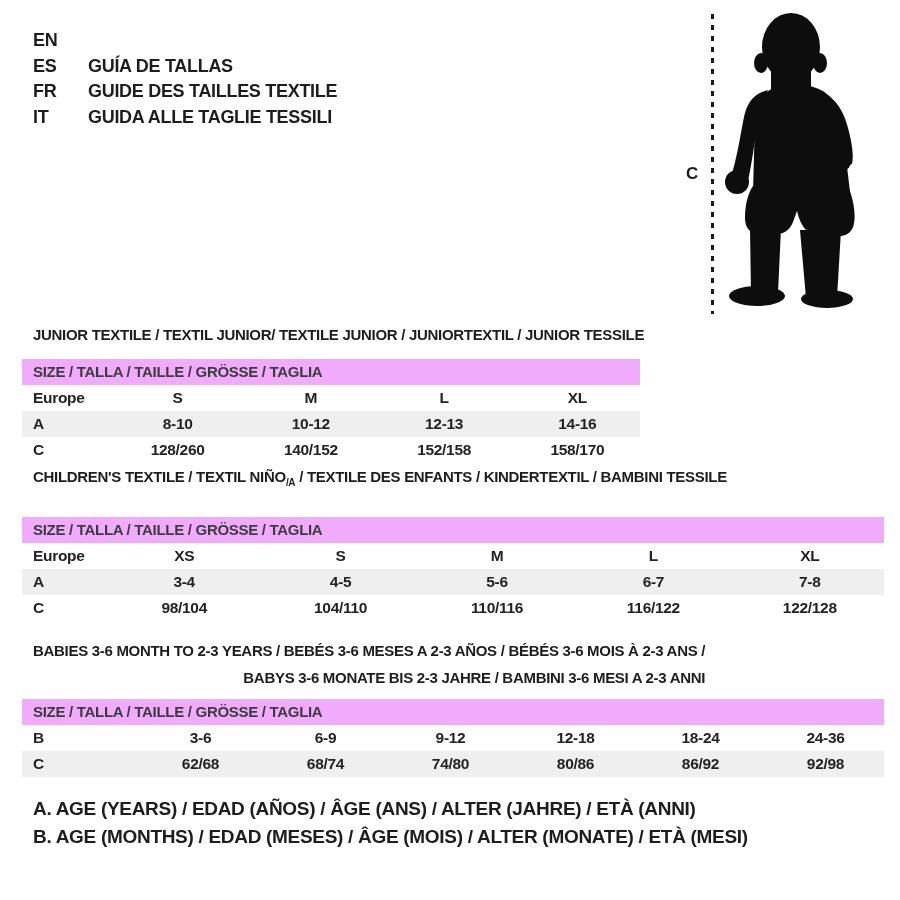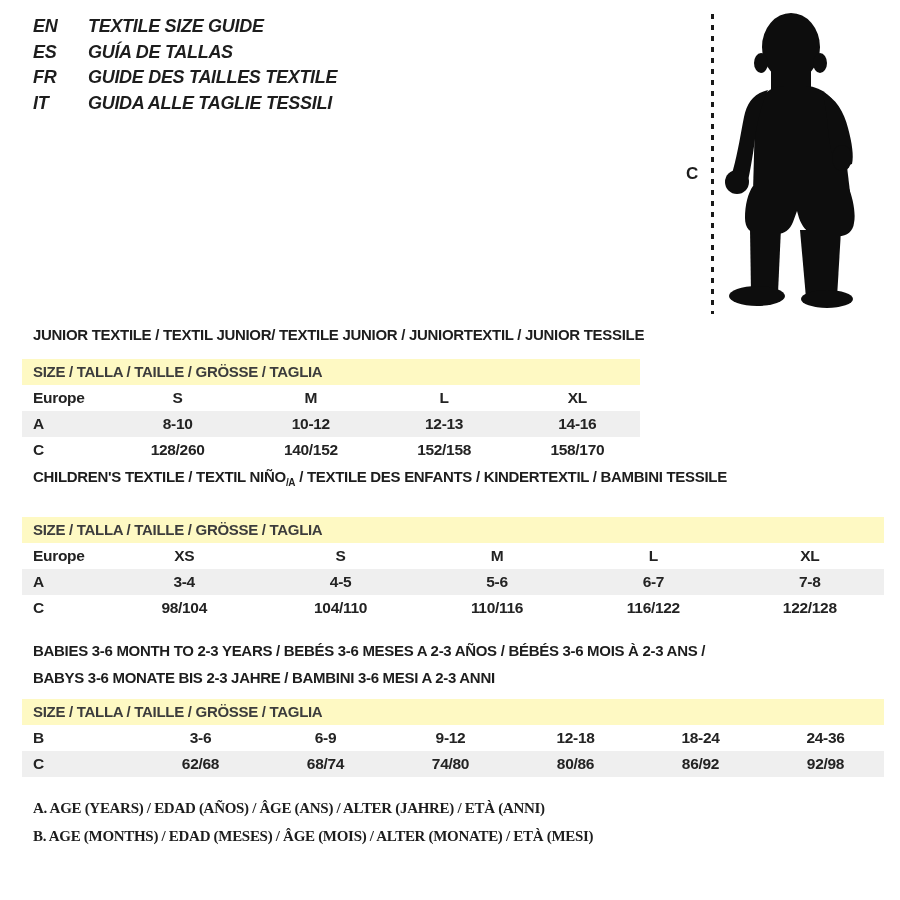--- a/index.html
+++ b/index.html
@@ -5,63 +5,62 @@
   * { margin:0; padding:0; box-sizing:border-box; }
   html,body { width:900px; height:900px; }
   body {
     position:relative; background:#ffffff;
     font-family:"Liberation Sans", sans-serif; font-weight:bold;
     color:#1d1d1d; letter-spacing:-0.3px; overflow:hidden;
   }
   .abs { position:absolute; }
 
   
-  .lang-block { left:33px; top:14px;font-style:italic; }
+  .lang-block { left:33px; top:28px; }
   .lang-line { display:flex; height:25.6px; align-items:center; font-size:18px; }
   .lang-code { width:55px; }
 
   
   .figure-svg { left:700px; top:5px; }
   .dotline {
     left:711px; top:14px; width:3px; height:300px;
     background-image:repeating-linear-gradient(to bottom,#191919 0 5px,transparent 5px 11px);
   }
   .c-label { left:686px; top:164px; font-size:17px; }
 
   
-  .sec-title { font-size:15px; white-space:nowrap; }
+  .sec-title { font-size:15px; white-space:nowrap;text-align:right; }
   .babies-title div { line-height:27px; }
   .title-sub { font-size:10px; vertical-align:-4px; }
 
   
   .size-table { }
   .size-bar {
-    height:26px; line-height:26px; background:#fef9c3; color:#3c3c3c;
+    height:26px; line-height:26px; background:#f0abfc; color:#3c3c3c;
     padding-left:11px; font-size:15px;
   }
   .trow { display:grid; height:26px; align-items:center; font-size:15.5px; color:#232323;gap:8px; }
   .trow span { text-align:center; }
   .trow span:first-child { text-align:left; padding-left:11px; }
   .row-gray { background:#efefef; }
   .t1 { width:618px; }
   .t1 .trow { grid-template-columns:85px repeat(4,1fr); }
   .t2, .t3 { width:862px; }
   .t2 .trow { grid-template-columns:80px repeat(5,1fr); }
   .t3 .trow { grid-template-columns:112px repeat(6,1fr); }
 
   
-  .notes div { line-height:27.5px; font-size:15px; white-space:nowrap;font-family:Liberation Serif, serif; }
+  .notes div { line-height:27.5px; font-size:19px; white-space:nowrap; }
 </style>
 </head>
 <body>
 
 <div class="abs lang-block">
   <div class="lang-line">
     <span class="lang-code">EN</span>
-    <span>TEXTILE SIZE GUIDE</span>
   </div>
   <div class="lang-line">
     <span class="lang-code">ES</span>
     <span>GUÍA DE TALLAS</span>
   </div>
   <div class="lang-line">
     <span class="lang-code">FR</span>
     <span>GUIDE DES TAILLES TEXTILE</span>
   </div>
   <div class="lang-line">

